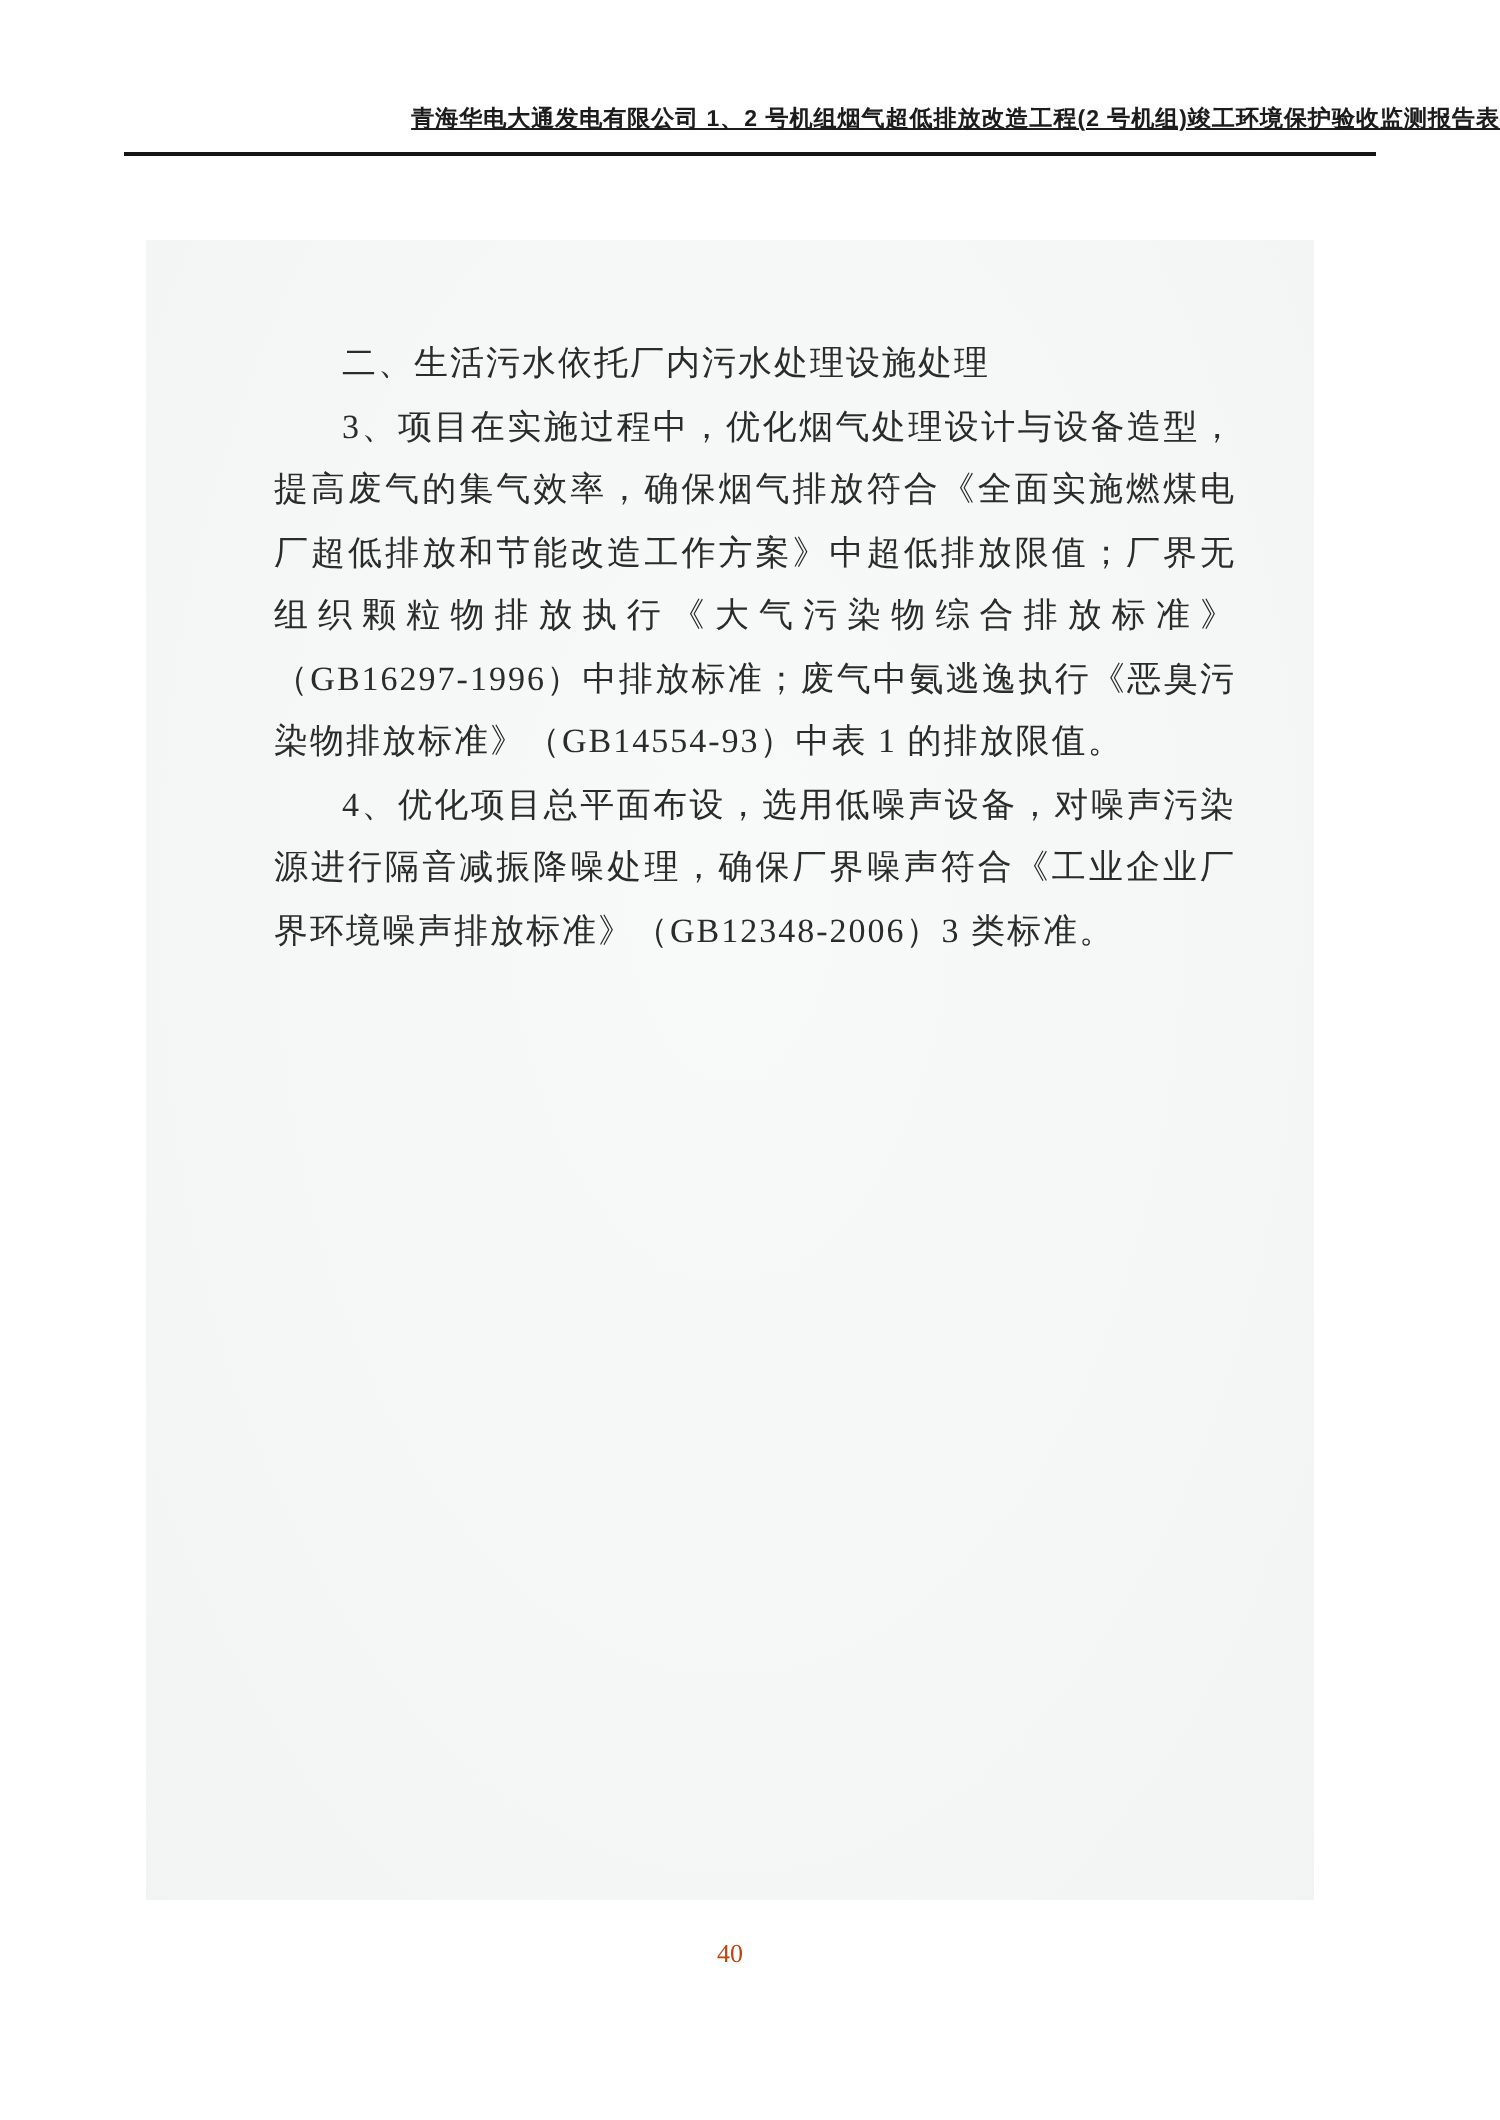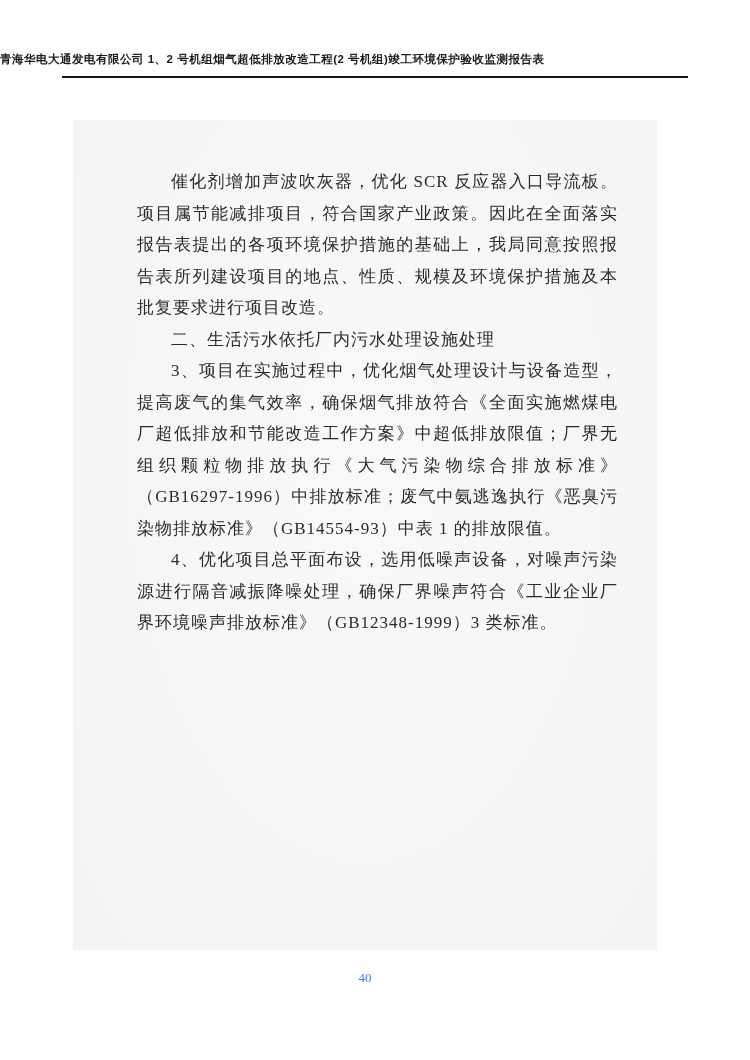--- a/index.html
+++ b/index.html
@@ -13,26 +13,27 @@
     height: 1060px;
     background: #ffffff;
     overflow: hidden;
     font-family: "Liberation Serif", serif;
   }
   .header-title {
     position: absolute;
     top: 52px;
     left: 0;
     width: 750px;
-    text-align: left;
+    text-align: right;
     font-family: "Liberation Sans", sans-serif;
     font-weight: bold;
     font-size: 11.5px;
     letter-spacing: 0.5px;
     color: #1c1c1c;
+    text-decoration: underline;
   }
   .header-rule {
     position: absolute;
     top: 76px;
     left: 62px;
     width: 626px;
     height: 2px;
     background: #141414;
   }
   .scan {
@@ -63,38 +64,37 @@
   .footer {
     position: absolute;
     top: 968px;
     left: 73px;
     width: 584px;
     text-align: center;
   }
   .page-number {
     font-family: "Liberation Serif", serif;
     font-size: 13px;
-    color: #3b82f6;
+    color: #c2410c;
   }
 </style>
 </head>
 <body>
 
 <div class="page">
 
   <div class="header-title">青海华电大通发电有限公司 1、2 号机组烟气超低排放改造工程(2 号机组)竣工环境保护验收监测报告表</div>
 
   <div class="header-rule"></div>
 
   <div class="scan">
     <div class="content">
-      <p>催化剂增加声波吹灰器，优化 SCR 反应器入口导流板。项目属节能减排项目，符合国家产业政策。因此在全面落实报告表提出的各项环境保护措施的基础上，我局同意按照报告表所列建设项目的地点、性质、规模及环境保护措施及本批复要求进行项目改造。</p>
       <p>二、生活污水依托厂内污水处理设施处理</p>
       <p>3、项目在实施过程中，优化烟气处理设计与设备造型，提高废气的集气效率，确保烟气排放符合《全面实施燃煤电厂超低排放和节能改造工作方案》中超低排放限值；厂界无组织颗粒物排放执行《大气污染物综合排放标准》（GB16297-1996）中排放标准；废气中氨逃逸执行《恶臭污染物排放标准》（GB14554-93）中表 1 的排放限值。</p>
-      <p>4、优化项目总平面布设，选用低噪声设备，对噪声污染源进行隔音减振降噪处理，确保厂界噪声符合《工业企业厂界环境噪声排放标准》（GB12348-1999）3 类标准。</p>
+      <p>4、优化项目总平面布设，选用低噪声设备，对噪声污染源进行隔音减振降噪处理，确保厂界噪声符合《工业企业厂界环境噪声排放标准》（GB12348-2006）3 类标准。</p>
     </div>
   </div>
 
   <div class="footer">
     <span class="page-number">40</span>
   </div>
 
 </div>
 
 </body></html>

